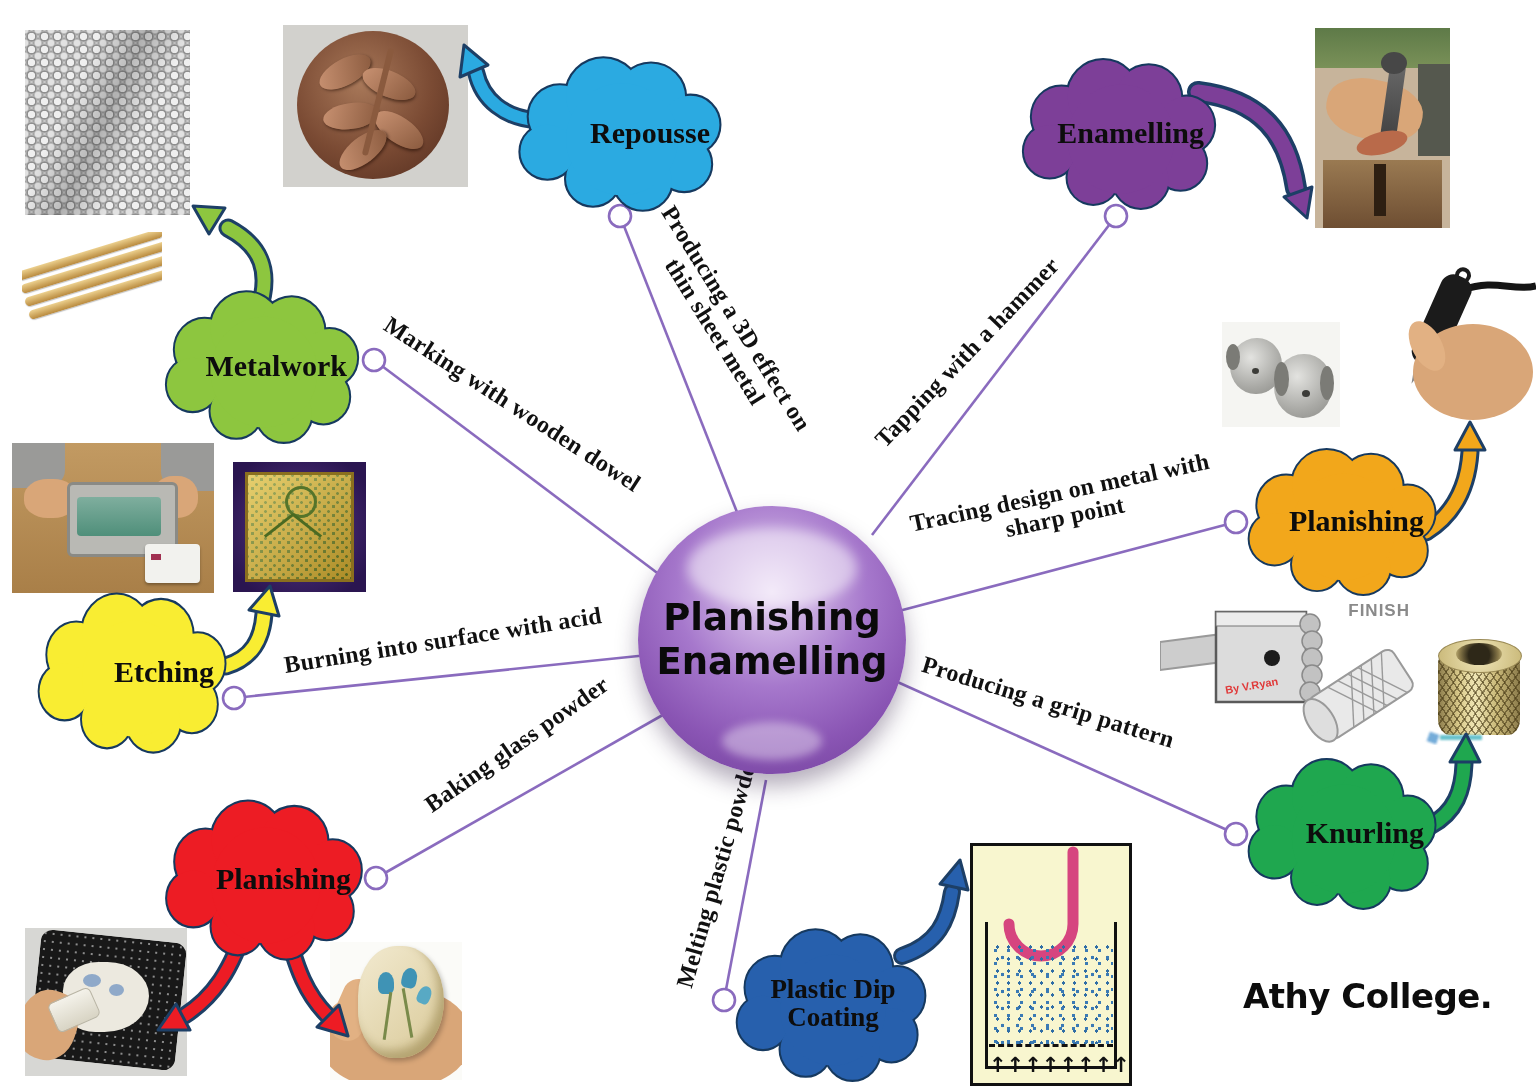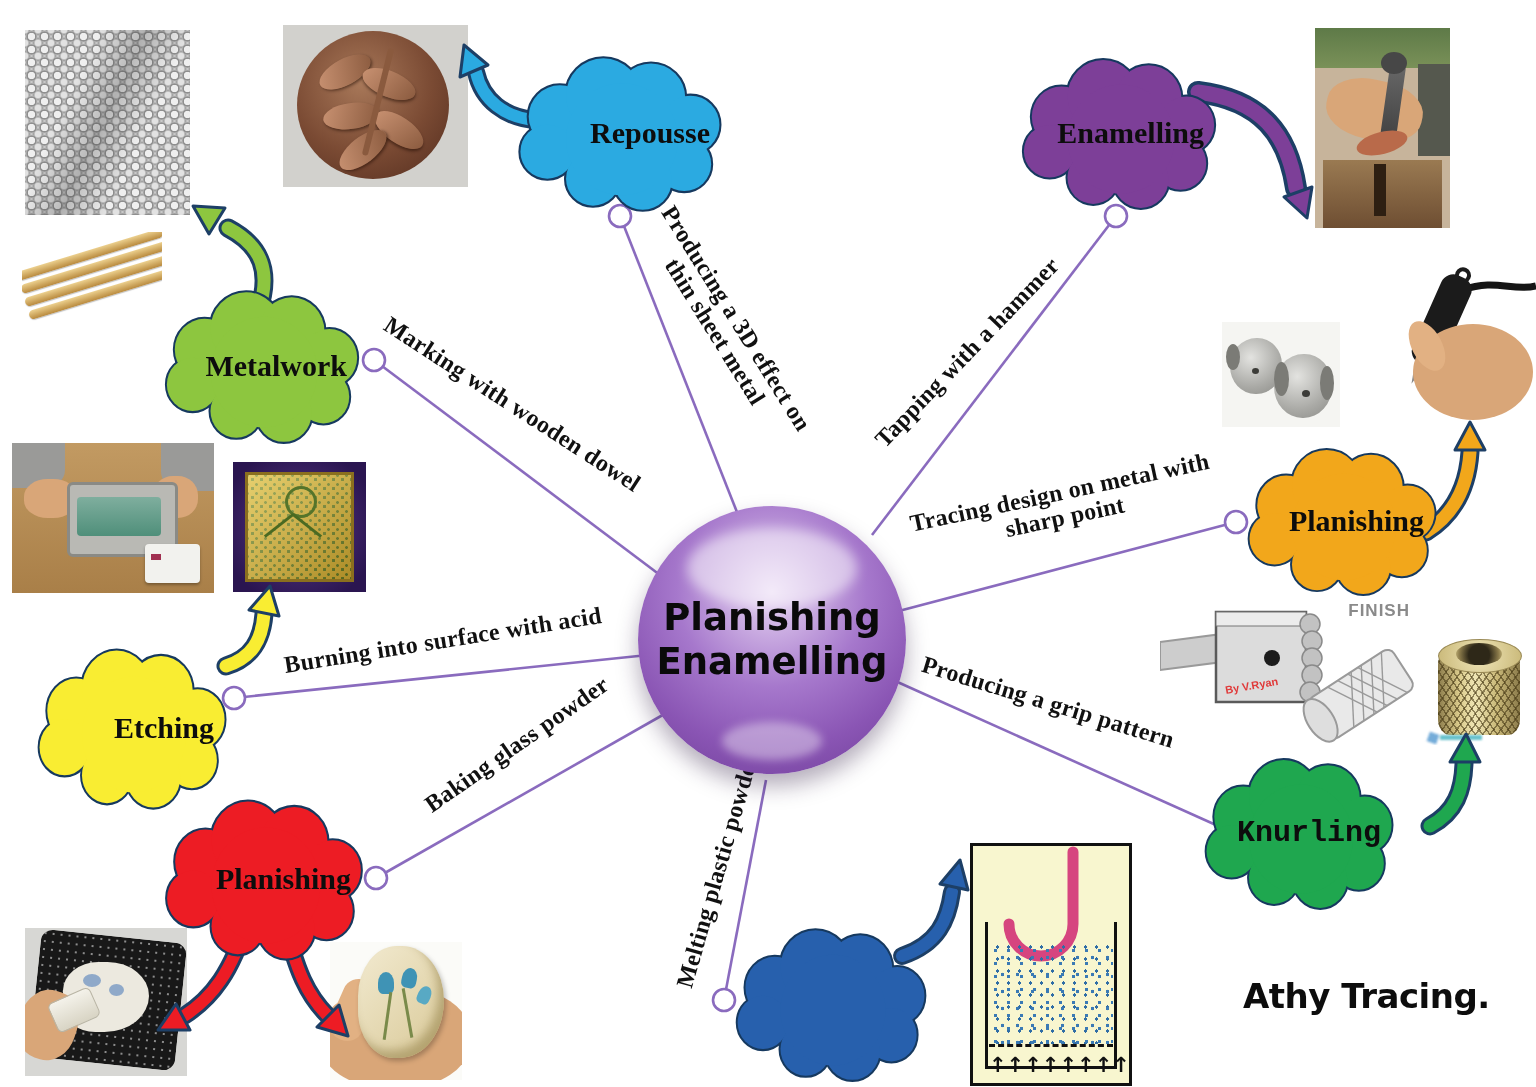--- a/index.html
+++ b/index.html
@@ -444,21 +444,21 @@
       <circle cx="170" cy="110" r="26" fill="var(--c)"></circle>
       <circle cx="130" cy="126" r="28" fill="var(--c)"></circle>
       <circle cx="82" cy="124" r="26" fill="var(--c)"></circle>
       <circle cx="38" cy="98" r="26" fill="var(--c)"></circle>
       <circle cx="110" cy="86" r="54" fill="var(--c)"></circle>
     </g>
   </svg>
     <div class="cloud-label">Planishing</div>
   </div>
 
-  <div class="cloud-box" style="left: 28px; top: 642px; width: 212px; height: 172px; --c: #F9ED32;">
+  <div class="cloud-box" style="left: 28px; top: 586px; width: 212px; height: 172px; --c: #F9ED32;">
     <svg class="cloud" viewBox="0 0 220 160" preserveAspectRatio="none">
     <g>
       <circle cx="50" cy="64" r="30" fill="var(--c)" stroke="var(--o,#16395F)" stroke-width="4"></circle>
       <circle cx="92" cy="44" r="36" fill="var(--c)" stroke="var(--o,#16395F)" stroke-width="4"></circle>
       <circle cx="138" cy="46" r="33" fill="var(--c)" stroke="var(--o,#16395F)" stroke-width="4"></circle>
       <circle cx="176" cy="72" r="28" fill="var(--c)" stroke="var(--o,#16395F)" stroke-width="4"></circle>
       <circle cx="170" cy="110" r="26" fill="var(--c)" stroke="var(--o,#16395F)" stroke-width="4"></circle>
       <circle cx="130" cy="126" r="28" fill="var(--c)" stroke="var(--o,#16395F)" stroke-width="4"></circle>
       <circle cx="82" cy="124" r="26" fill="var(--c)" stroke="var(--o,#16395F)" stroke-width="4"></circle>
       <circle cx="38" cy="98" r="26" fill="var(--c)" stroke="var(--o,#16395F)" stroke-width="4"></circle>
@@ -471,21 +471,21 @@
       <circle cx="170" cy="110" r="26" fill="var(--c)"></circle>
       <circle cx="130" cy="126" r="28" fill="var(--c)"></circle>
       <circle cx="82" cy="124" r="26" fill="var(--c)"></circle>
       <circle cx="38" cy="98" r="26" fill="var(--c)"></circle>
       <circle cx="110" cy="86" r="54" fill="var(--c)"></circle>
     </g>
   </svg>
     <div class="cloud-label">Etching</div>
   </div>
 
-  <div class="cloud-box" style="left: 1195px; top: 752px; width: 212px; height: 162px; font-family: Liberation Mono, monospace; --c: #1FA74F;">
+  <div class="cloud-box" style="left: 1238px; top: 752px; width: 212px; height: 162px; --c: #1FA74F;">
     <svg class="cloud" viewBox="0 0 220 160" preserveAspectRatio="none">
     <g>
       <circle cx="50" cy="64" r="30" fill="var(--c)" stroke="var(--o,#16395F)" stroke-width="4"></circle>
       <circle cx="92" cy="44" r="36" fill="var(--c)" stroke="var(--o,#16395F)" stroke-width="4"></circle>
       <circle cx="138" cy="46" r="33" fill="var(--c)" stroke="var(--o,#16395F)" stroke-width="4"></circle>
       <circle cx="176" cy="72" r="28" fill="var(--c)" stroke="var(--o,#16395F)" stroke-width="4"></circle>
       <circle cx="170" cy="110" r="26" fill="var(--c)" stroke="var(--o,#16395F)" stroke-width="4"></circle>
       <circle cx="130" cy="126" r="28" fill="var(--c)" stroke="var(--o,#16395F)" stroke-width="4"></circle>
       <circle cx="82" cy="124" r="26" fill="var(--c)" stroke="var(--o,#16395F)" stroke-width="4"></circle>
       <circle cx="38" cy="98" r="26" fill="var(--c)" stroke="var(--o,#16395F)" stroke-width="4"></circle>
@@ -549,35 +549,36 @@
       <circle cx="92" cy="44" r="36" fill="var(--c)"></circle>
       <circle cx="138" cy="46" r="33" fill="var(--c)"></circle>
       <circle cx="176" cy="72" r="28" fill="var(--c)"></circle>
       <circle cx="170" cy="110" r="26" fill="var(--c)"></circle>
       <circle cx="130" cy="126" r="28" fill="var(--c)"></circle>
       <circle cx="82" cy="124" r="26" fill="var(--c)"></circle>
       <circle cx="38" cy="98" r="26" fill="var(--c)"></circle>
       <circle cx="110" cy="86" r="54" fill="var(--c)"></circle>
     </g>
   </svg>
+    <div class="cloud-label small">Plastic Dip Coating</div>
   </div>
 
   <div class="edge-label" style="left:575px;top:300px;width:300px;transform:rotate(58deg);">Producing a 3D effect on thin sheet metal</div>
   <div class="edge-label" style="left:825px;top:340px;width:285px;transform:rotate(-46deg);">Tapping with a hammer</div>
   <div class="edge-label" style="left:352px;top:392px;width:320px;transform:rotate(33deg);">Marking with wooden dowel</div>
   <div class="edge-label" style="left:895px;top:480px;width:335px;transform:rotate(-12deg);">Tracing design on metal with sharp point</div>
   <div class="edge-label" style="left:253px;top:628px;width:380px;transform:rotate(-9deg);">Burning into surface with acid</div>
   <div class="edge-label" style="left:898px;top:690px;width:300px;transform:rotate(17deg);">Producing a grip pattern</div>
   <div class="edge-label" style="left:387px;top:732px;width:260px;transform:rotate(-35deg);">Baking glass powder</div>
   <div class="edge-label" style="left:587px;top:858px;width:262px;transform:rotate(-74deg);">Melting plastic powder</div>
 
   <div id="sphere" style="--c: #A678CC;">
     <div class="gloss-top"></div>
     <div class="gloss-bottom"></div>
     <div class="sphere-line">Planishing</div>
     <div class="sphere-line">Enamelling</div>
   </div>
 
   <div id="credit">
-    <div>Athy Tracing.</div>
+    <div>Athy College.</div>
   </div>
 
 </div>
 
 </body></html>

